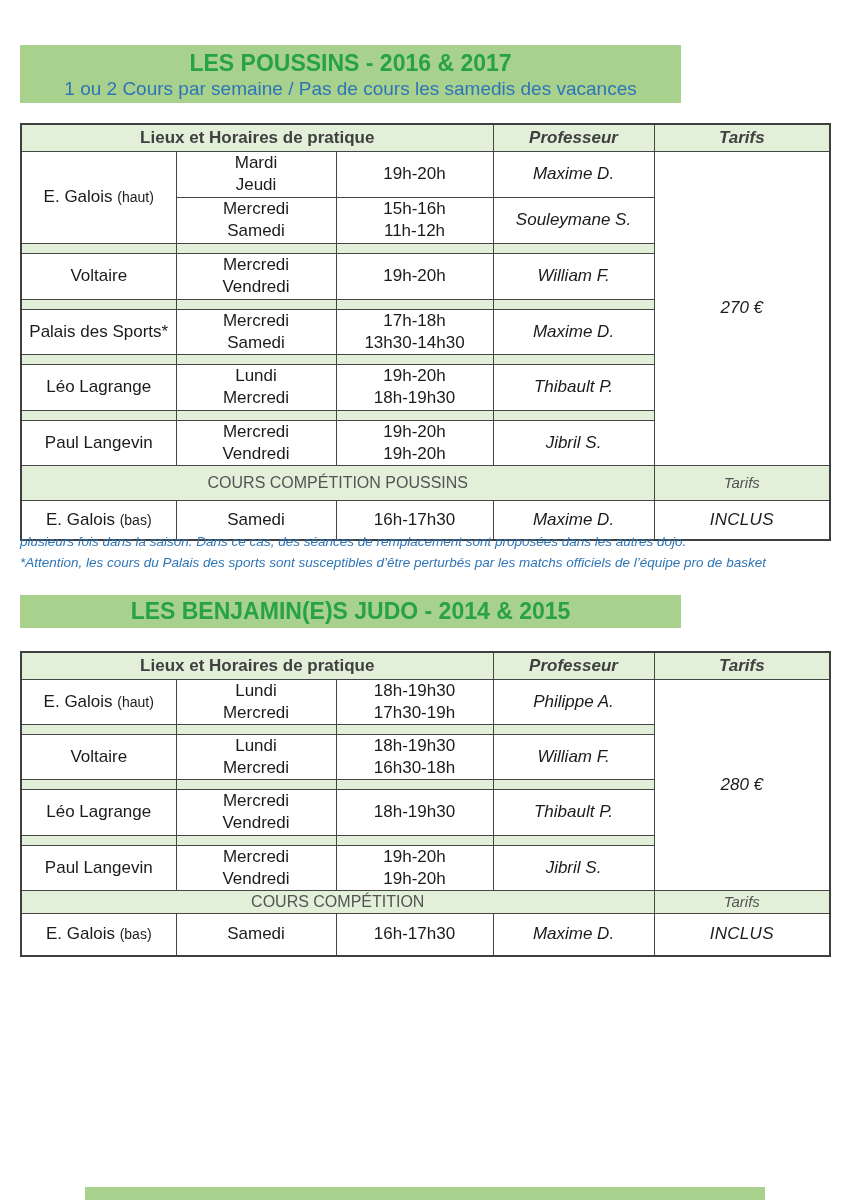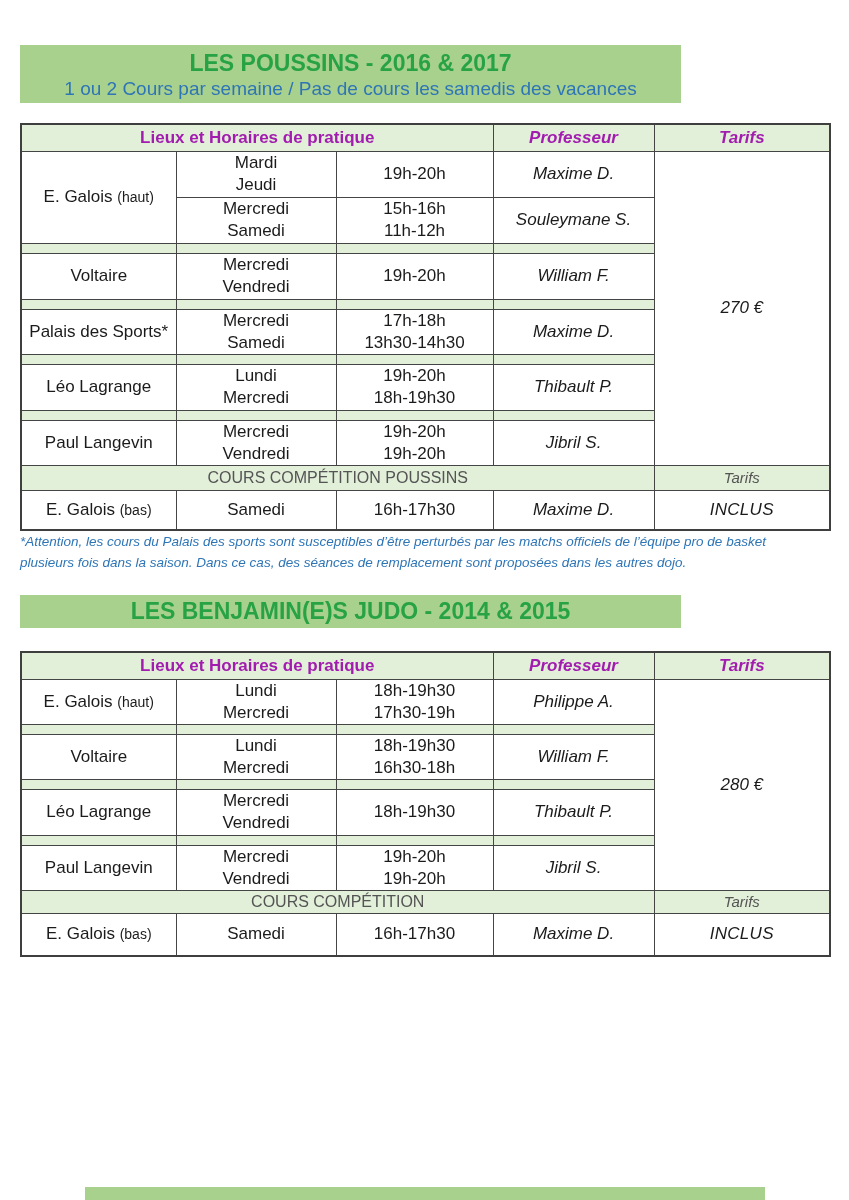--- a/index.html
+++ b/index.html
@@ -13,32 +13,32 @@
   .banner-2 { top:595px; height:33px; }
   .banner-title { font-size:23px; font-weight:bold; color:#27a244; line-height:27px; }
   .banner-2 .banner-title { line-height:33px; }
   .banner-subtitle { font-size:19px; color:#2e75b6; line-height:24px; }
 
   
   table.sched { position:absolute; left:20px; width:809px; border-collapse:collapse; table-layout:fixed; border:2px solid #3f3f3f; background:#ffffff; }
   .t1 { top:123px; }
   .t2 { top:651px; }
   .sched th, .sched td { border:1px solid #454545; text-align:center; vertical-align:middle; font-size:17px; color:#1b1b1b; padding:0; overflow:hidden; }
-  .sched thead th { background:#e2efd9; color:#a21caf; font-weight:bold; }
+  .sched thead th { background:#e2efd9; color:#404040; font-weight:bold; }
   .sched th.it { font-style:italic; }
   .line { line-height:22px; }
   .prof { font-style:italic; }
   .tarif-cell { font-style:italic; }
   .suffix { font-size:14px;text-align:center; }
   .sep td { background:#e2efd9; }
   .comp td { background:#e2efd9; color:#545454; font-size:16px; }
   .comp td.comp-tarifs { font-style:italic; font-size:15px; }
   .inclus { font-style:italic; font-size:14px; letter-spacing:0.3px; }
   tr.h27 { height:27px; } tr.h46 { height:46px; } tr.h45 { height:45px; }
-  tr.h10 { height:10px; } tr.h25 { height:25px; } tr.h40 { height:40px; }
+  tr.h10 { height:10px; } tr.h25 { height:35px; } tr.h40 { height:40px; }
   tr.h23 { height:23px; } tr.h43 { height:43px; }
 
   
   .note { position:absolute; left:20px; top:531px; width:829px; color:#2e75b6; font-style:italic; font-size:13.5px; line-height:21px; white-space:nowrap; }
 
   
   .footer-band { position:absolute; left:85px; top:1187px; width:680px; height:13px; background:#a9d18e; }
 </style>
 </head>
 <body>
@@ -172,22 +172,22 @@
         <td>
             <div class="line">16h-17h30</div>
           </td>
         <td class="prof">Maxime D.</td>
         <td class="inclus">INCLUS</td>
       </tr>
     </tbody>
   </table>
 
   <div class="note">
+    <div>plusieurs fois dans la saison. Dans ce cas, des séances de remplacement sont proposées dans les autres dojo.</div>
     <div>*Attention, les cours du Palais des sports sont susceptibles d’être perturbés par les matchs officiels de l’équipe pro de basket</div>
-    <div>plusieurs fois dans la saison. Dans ce cas, des séances de remplacement sont proposées dans les autres dojo.</div>
   </div>
 
   <div class="banner banner-2">
     <div class="banner-title">LES BENJAMIN(E)S JUDO - 2014 &amp; 2015</div>
   </div>
 
   <table class="sched t2">
     <colgroup>
       <col style="width:155px">
         <col style="width:160px">

